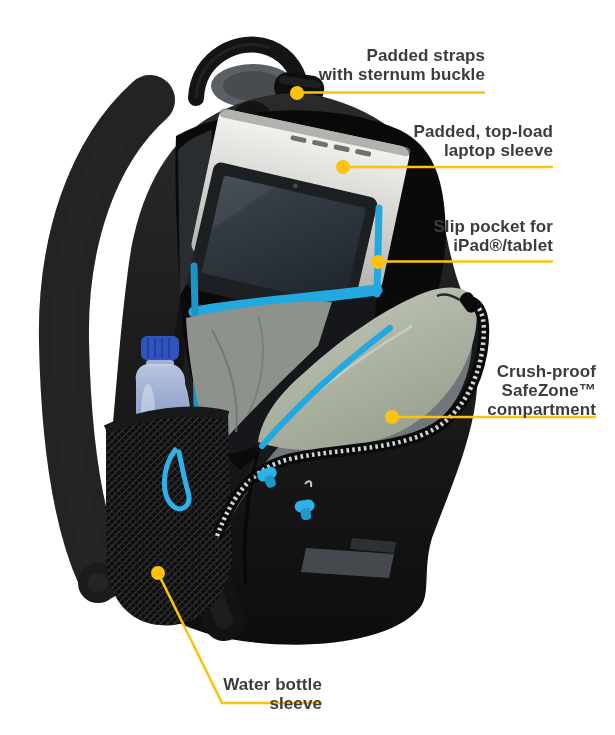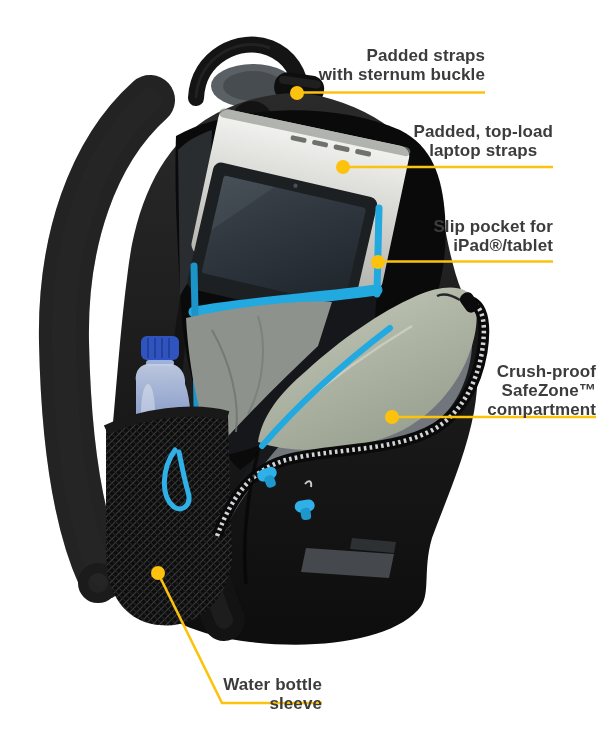--- a/index.html
+++ b/index.html
@@ -15,21 +15,21 @@
     position:absolute;
     text-align:right;
     white-space:nowrap;
     font-size:17px;
     line-height:19px;
     font-weight:600;
     color:#3C3C3C;
     letter-spacing:.1px;
   }
   .co-straps{right:130px;top:46px;}
-  .co-laptop{right:62px;top:122px;text-align:center;}
+  .co-laptop{right:62px;top:122px;}
   .co-tablet{right:62px;top:217px;}
   .co-safezone{right:19px;top:362px;}
   .co-bottle{right:293px;top:675px;}
 </style>
 </head>
 <body>
 
 <div class="canvas">
 
   <svg class="art" width="615" height="735" viewBox="0 0 615 735">
@@ -203,21 +203,21 @@
     </g>
   </svg>
 
   <div class="callout co-straps">
     <div>Padded straps</div>
     <div>with sternum buckle</div>
   </div>
 
   <div class="callout co-laptop">
     <div>Padded, top-load</div>
-    <div>laptop straps</div>
+    <div>laptop sleeve</div>
   </div>
 
   <div class="callout co-tablet">
     <div>Slip pocket for</div>
     <div>iPad®/tablet</div>
   </div>
 
   <div class="callout co-safezone">
     <div>Crush-proof</div>
     <div>SafeZone™</div>

